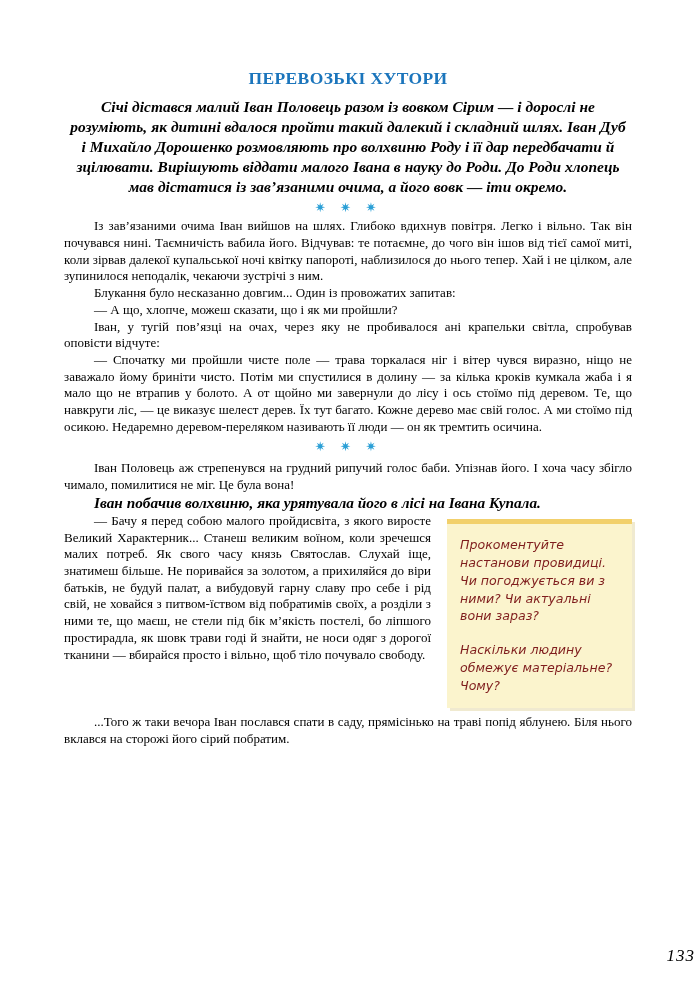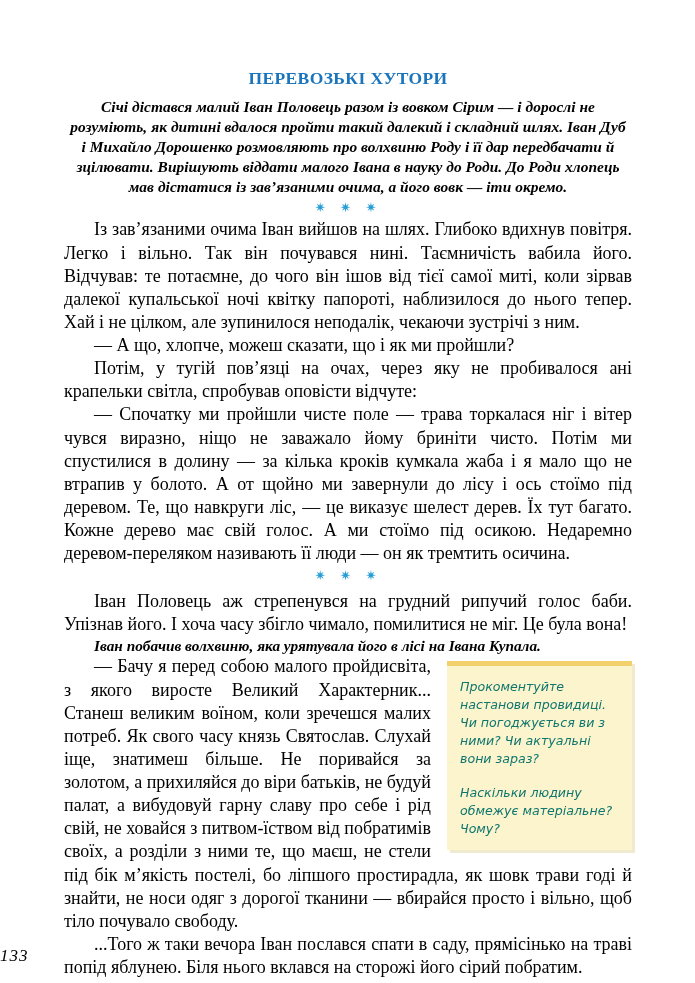--- a/index.html
+++ b/index.html
@@ -60,21 +60,21 @@
     line-height: 1.1;
     font-weight: bold;
     font-family: "DejaVu Sans", sans-serif;
   }
   .stars.second { margin: 4px 0 6px 0; }
 
   p.body-par {
     margin: 0;
     text-indent: 30px;
     text-align: justify;
-    font-size: 18px;
+    font-size: 13px;
     line-height: 1.285;
     hyphens: none;
   }
 
   p.italic-line {
     margin: 0;
     text-indent: 30px;
     text-align: justify;
     font-style: italic;
     font-weight: bold;
@@ -89,57 +89,58 @@
     margin: 6px 0 6px 16px;
     background: #fbf4cd;
     border-top: 5px solid #f2d06b;
     box-shadow: 3px 3px 0 0 #f0ead0;
     padding: 12px 13px 13px 13px;
     box-sizing: border-box;
     font-family: "DejaVu Sans", "Liberation Sans", sans-serif;
     font-style: italic;
     font-size: 12.6px;
     line-height: 1.42;
-    color: #0f766e;
+    color: #7f1d1d;
     shape-outside: margin-box;
   }
   .note-box p { margin: 0; }
   .note-box p + p { margin-top: 16px; }
 
   .wrap-block { overflow: visible; }
   .clearer { clear: both; height: 0; }
 
   .page-number {
     position: absolute;
     left: 0;
     top: 946px;
     width: 695px;
-    text-align: left;
+    text-align: right;
     font-style: italic;
     font-size: 17px;
     font-weight: normal;
     letter-spacing: 1px;
   }
 </style>
 </head>
 <body>
 
 <div class="page">
 
   <div class="content">
 
     <h1 class="chapter-title">ПЕРЕВОЗЬКІ ХУТОРИ</h1>
 
     <p class="intro">Січі дістався малий Іван Половець разом із вовком Сірим — і дорослі не розуміють, як дитині вдалося пройти такий далекий і складний шлях. Іван Дуб і Михайло Дорошенко розмовляють про волхвиню Роду і її дар передбачати й зцілювати. Вирішують віддати малого Івана в науку до Роди. До Роди хлопець мав дістатися із зав’язаними очима, а його вовк — іти окремо.</p>
 
     <div class="stars">✷ ✷ ✷</div>
 
     <p class="body-par">Із зав’язаними очима Іван вийшов на шлях. Глибоко вдихнув повітря. Легко і вільно. Так він почувався нині. Таємничість вабила його. Відчував: те потаємне, до чого він ішов від тієї самої миті, коли зірвав далекої купальської ночі квітку папороті, наблизилося до нього тепер. Хай і не цілком, але зупинилося неподалік, чекаючи зустрічі з ним.</p>
+    <p class="body-par">Блукання було несказанно довгим... Один із провожатих запитав:</p>
     <p class="body-par">— А що, хлопче, можеш сказати, що і як ми пройшли?</p>
-    <p class="body-par">Потім, у тугій пов’язці на очах, через яку не пробивалося ані крапельки світла, спробував оповісти відчуте:</p>
+    <p class="body-par">Іван, у тугій пов’язці на очах, через яку не пробивалося ані крапельки світла, спробував оповісти відчуте:</p>
     <p class="body-par">— Спочатку ми пройшли чисте поле — трава торкалася ніг і вітер чувся виразно, ніщо не заважало йому бриніти чисто. Потім ми спустилися в долину — за кілька кроків кумкала жаба і я мало що не втрапив у болото. А от щойно ми завернули до лісу і ось стоїмо під деревом. Те, що навкруги ліс, — це виказує шелест дерев. Їх тут багато. Кожне дерево має свій голос. А ми стоїмо під осикою. Недаремно деревом-переляком називають її люди — он як тремтить осичина.</p>
 
     <div class="stars second">✷ ✷ ✷</div>
 
     <p class="body-par">Іван Половець аж стрепенувся на грудний рипучий голос баби. Упізнав його. І хоча часу збігло чимало, помилитися не міг. Це була вона!</p>
 
     <p class="italic-line">Іван побачив волхвиню, яка урятувала його в лісі на Івана Купала.</p>
 
     <div class="wrap-block">
 

